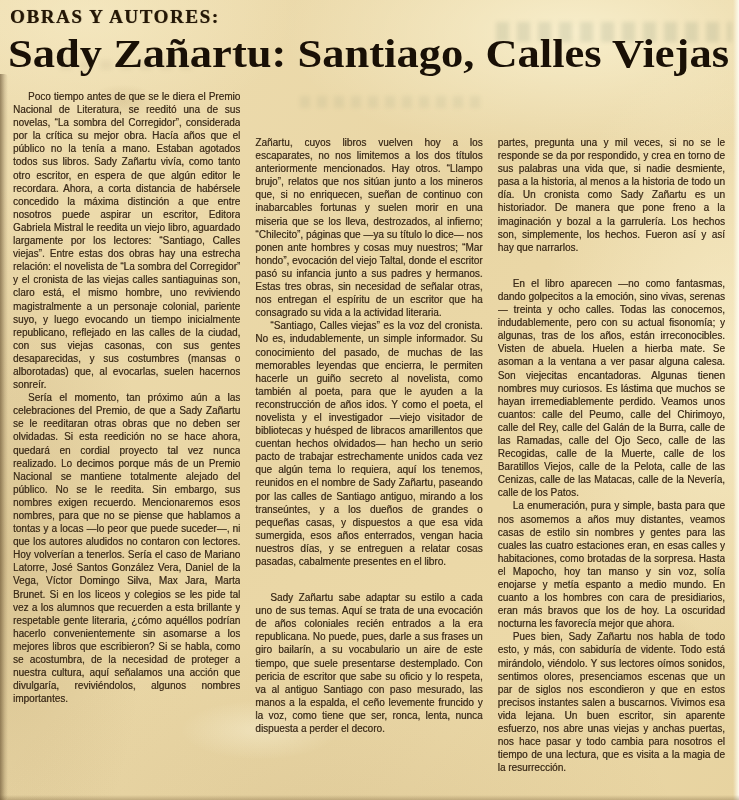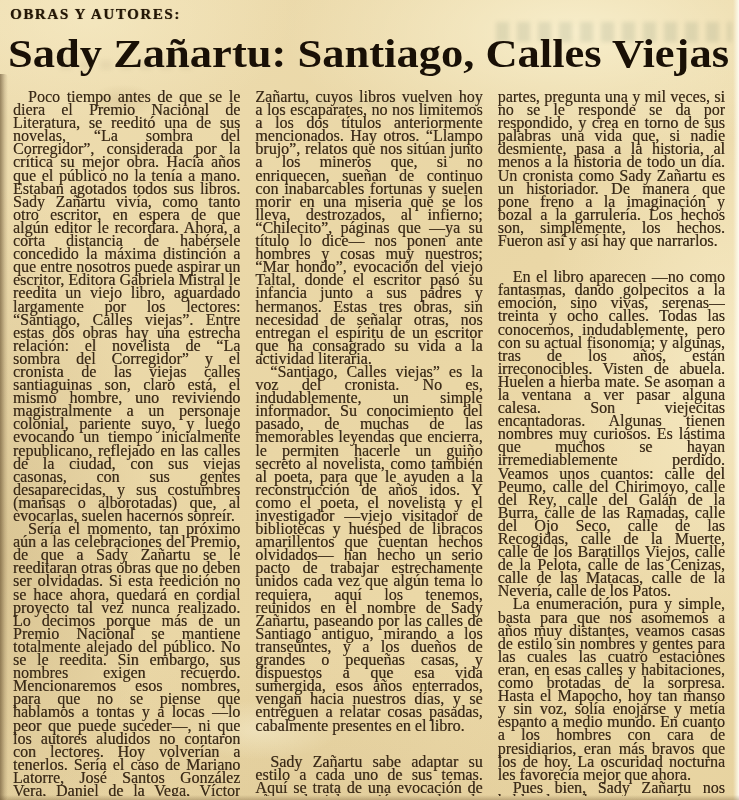--- a/index.html
+++ b/index.html
@@ -60,21 +60,21 @@
   }
   .stain-1 { left: 88px;  top: 84px;  width: 70px;  height: 34px; background: radial-gradient(ellipse, rgba(133,100,46,0.14), transparent 70%); }
   .stain-2 { left: 586px; top: 608px; width: 120px; height: 70px; background: radial-gradient(ellipse, rgba(133,100,46,0.10), transparent 70%); }
   .stain-3 { left: 180px; top: 700px; width: 160px; height: 60px; background: radial-gradient(ellipse, rgba(250,244,218,0.45), transparent 70%); }
 
   .kicker {
     position: absolute;
     left: 10px; top: 6px;
     font-family: "Liberation Serif", serif;
     font-weight: 700;
-    font-size: 15px;
+    font-size: 19px;
     letter-spacing: 1.6px;
     color: #241706;
     text-shadow: 0.4px 0.4px 0.7px rgba(36,23,6,0.65);
   }
   .title-svg {
     position: absolute;
     left: 8px; top: 24px;
   }
   .title-text {
     font-family: "Liberation Serif", serif;
@@ -85,32 +85,32 @@
   .cols {
     position: absolute;
     left: 13px; top: 90px;
     width: 712px; height: 706px;
     display: flex;
     gap: 15px;
   }
   .col {
     flex: 1 1 0;
     overflow: hidden;
-    font-family: Liberation Serif, serif;
-    font-size: 16px;
+    font-family: Liberation Sans, sans-serif;
+    font-size: 10px;
     line-height: 13.1px;
     text-align: justify;
     color: #3a2a18;
     text-shadow: 0.35px 0.35px 0.65px rgba(58,42,24,0.55);
   }
   .para {
     margin: 0;
     text-indent: 15px;
   }
-  .no-indent { text-indent: 0; }
+  .no-indent { text-indent: 0; margin-top: 46px; }
   .gap-above { margin-top: 23px; }
 </style>
 </head>
 <body>
 
 <div class="paper">
 
   <div class="ghost ghost-1"></div>
   <div class="ghost ghost-2"></div>
   <div class="ghost ghost-3"></div>

